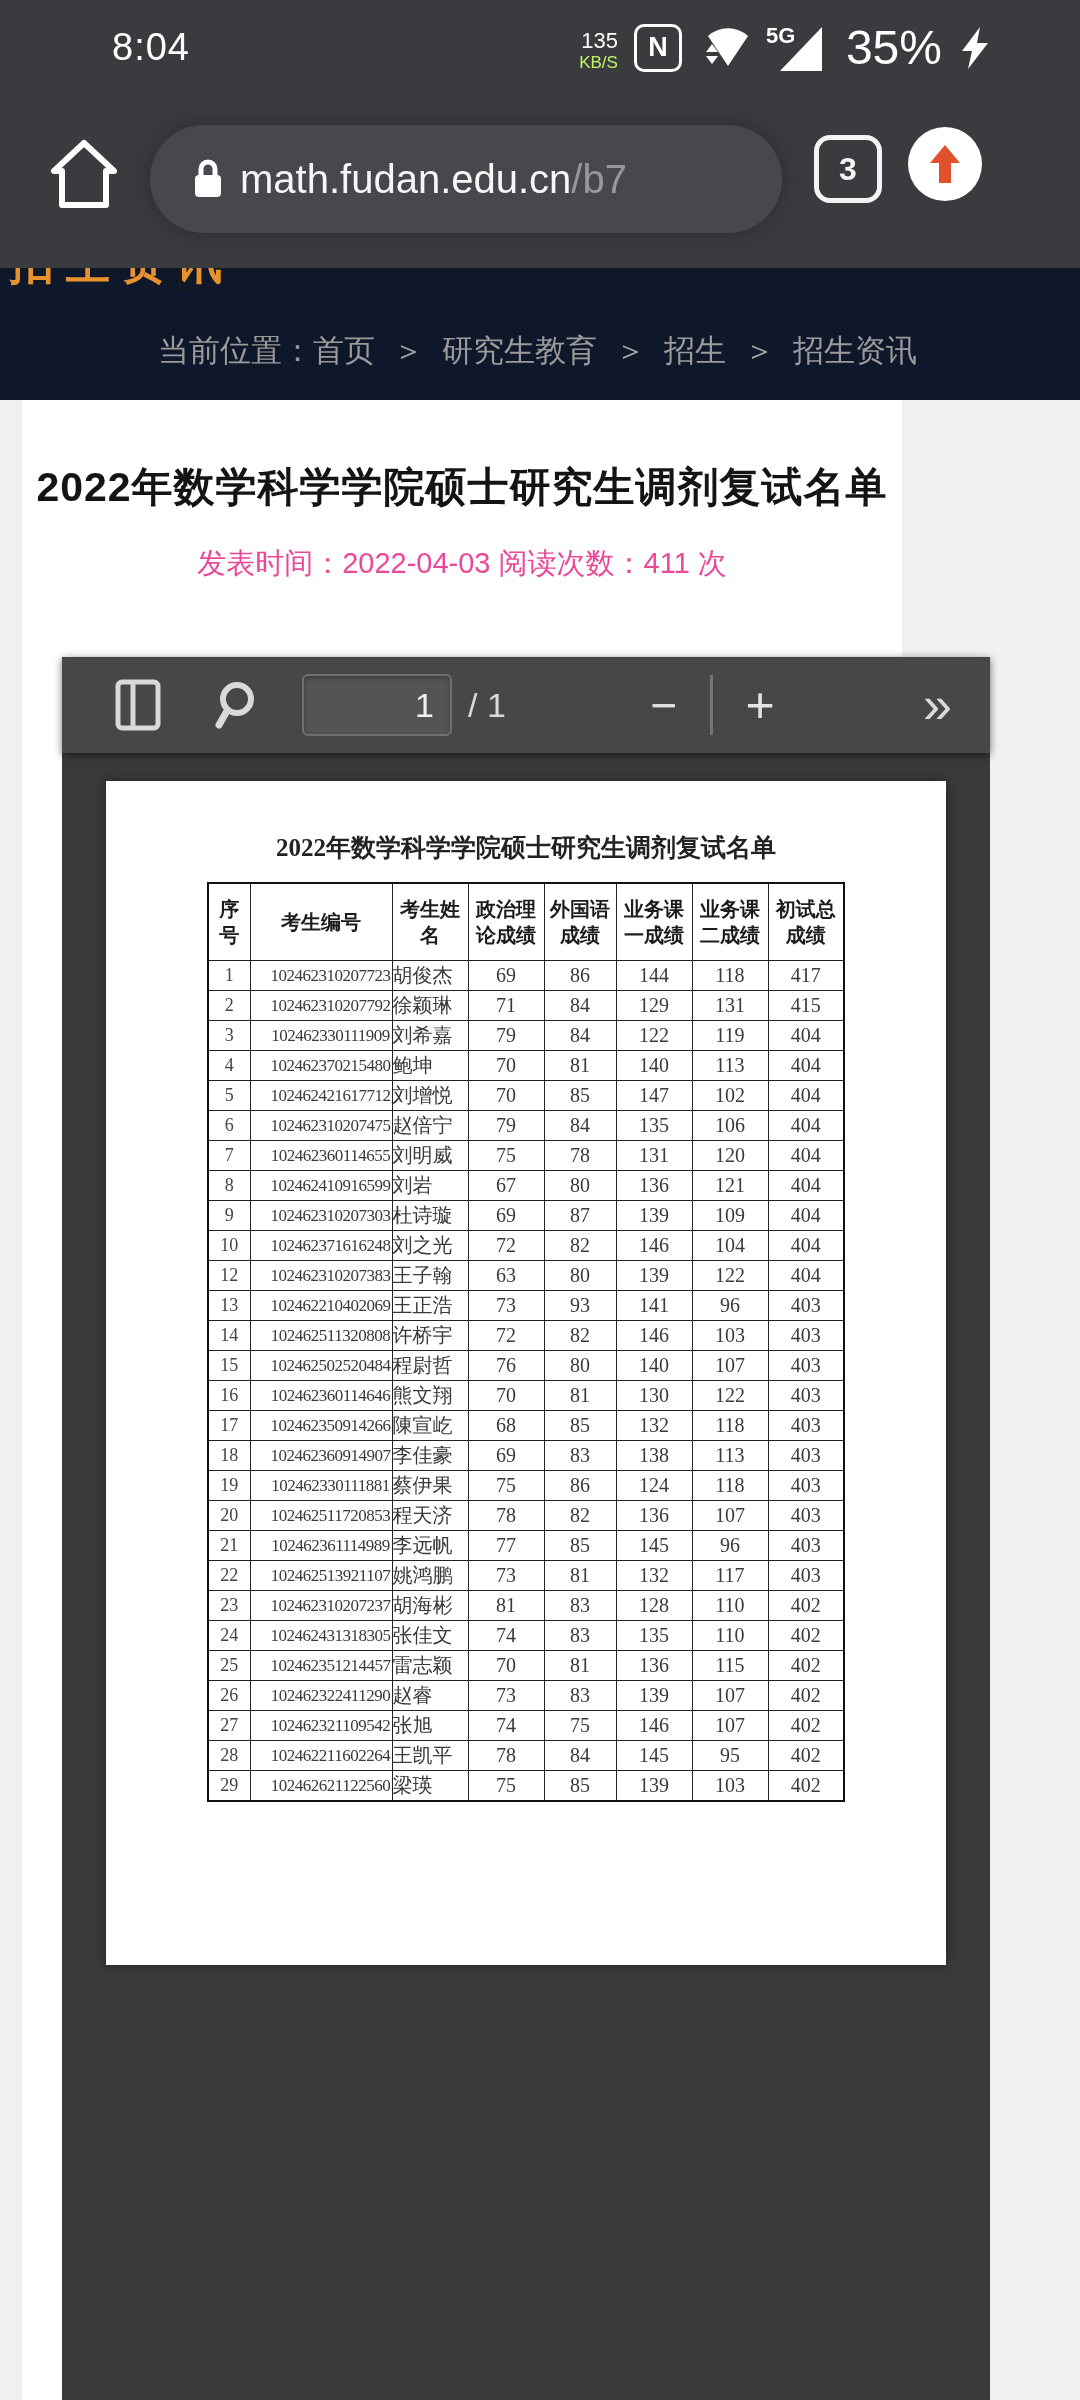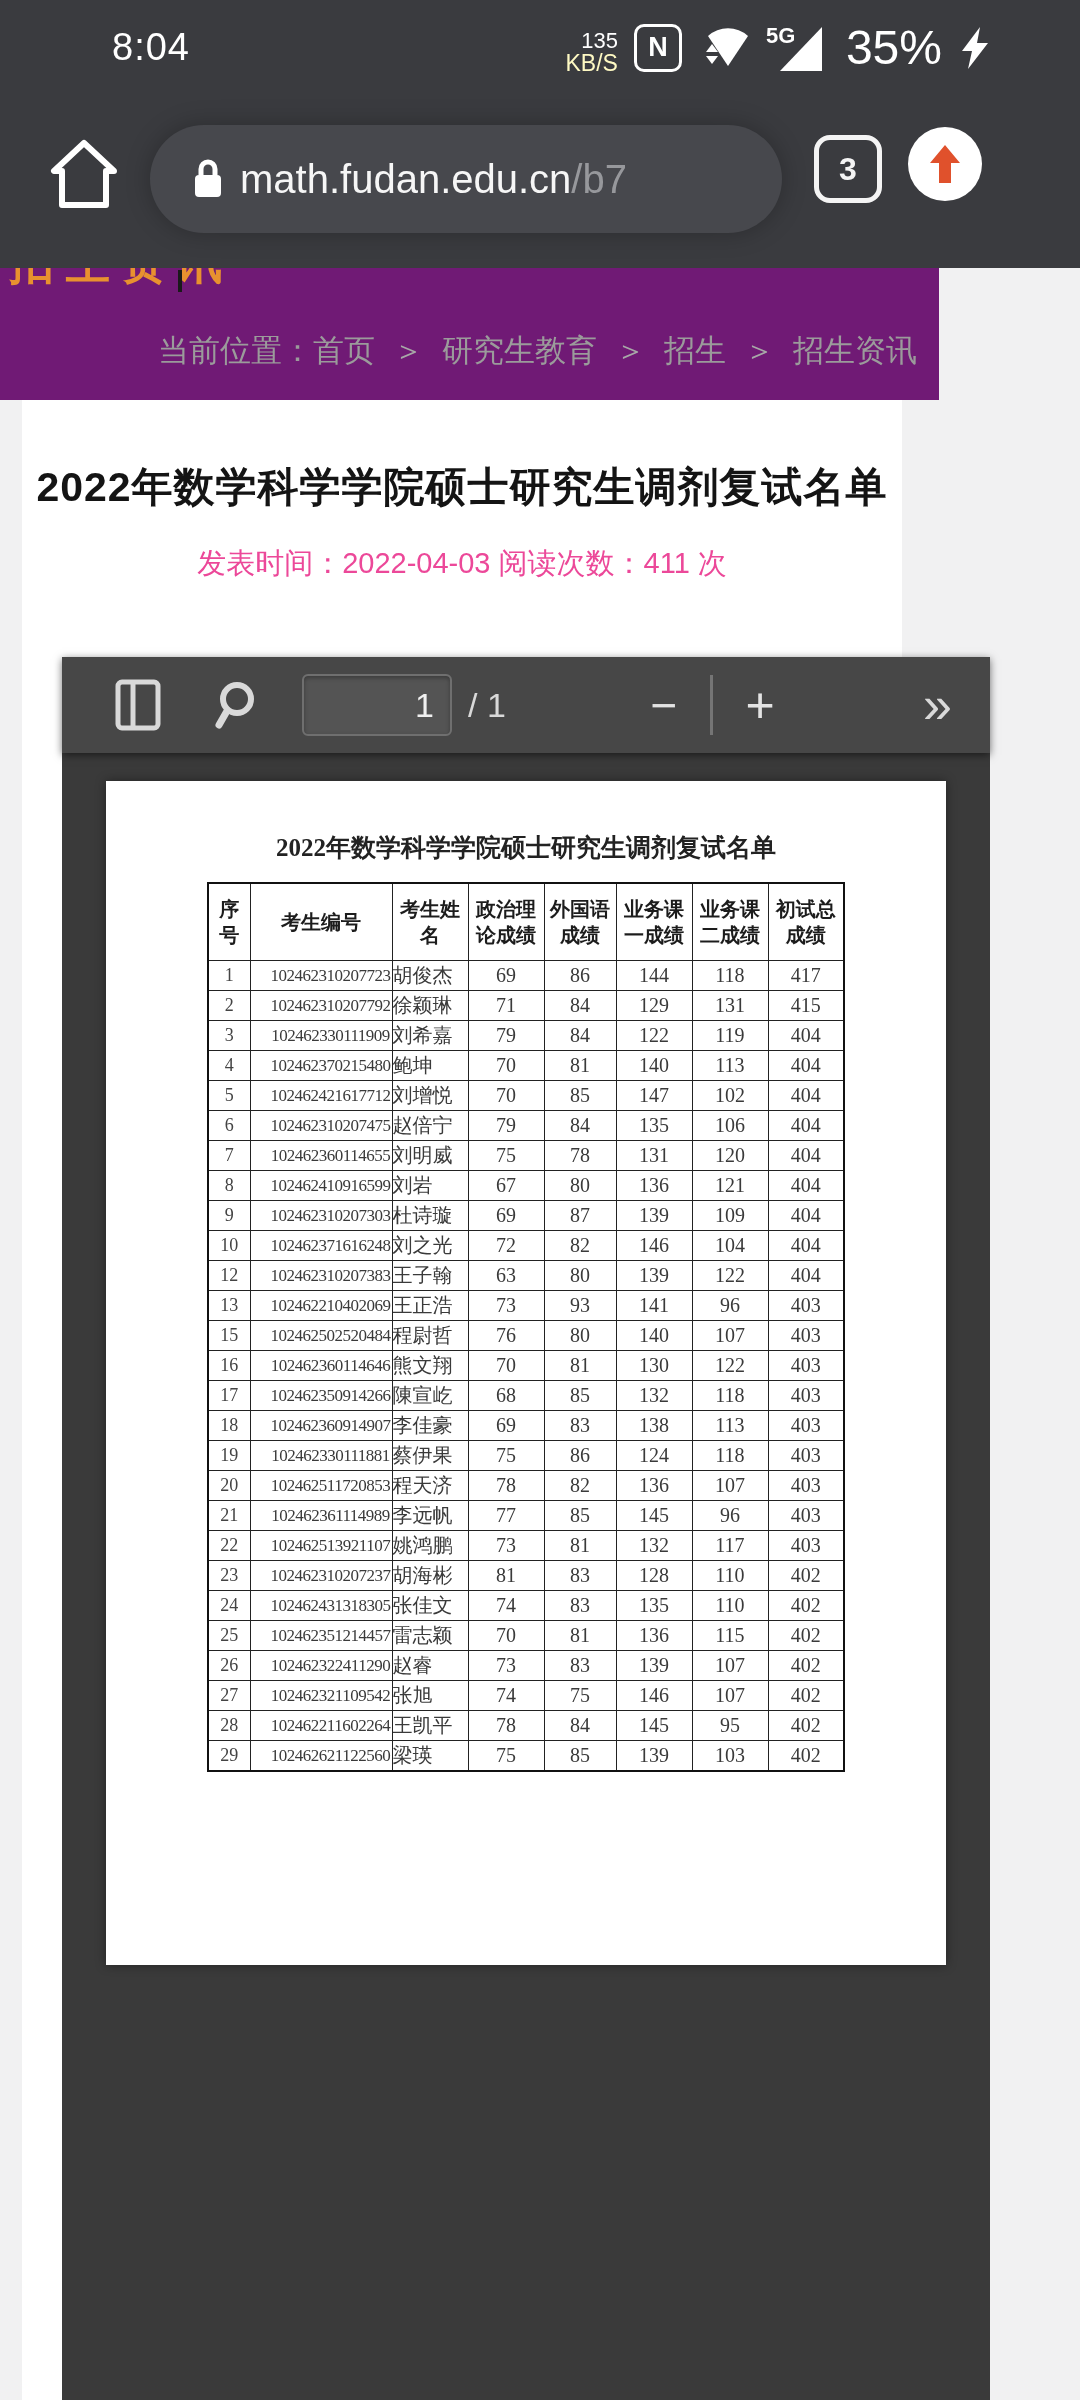--- a/index.html
+++ b/index.html
@@ -8,35 +8,35 @@
     background:#e9e9ea;
     font-family:"Liberation Sans", sans-serif;
     -webkit-font-smoothing:antialiased;
   }
   
   .chrome{position:absolute;top:0;left:0;width:1080px;height:268px;background:#3a3b3f;z-index:5;}
   .status-bar{position:absolute;top:0;left:0;width:1080px;height:95px;display:flex;align-items:center;}
   .sb-time{color:#fff;font-size:38px;margin-left:112px;letter-spacing:1px;}
   .sb-right{position:absolute;right:88px;top:0;height:95px;display:flex;align-items:center;gap:16px;}
   .sb-speed{color:#fff;text-align:right;line-height:22px;font-size:22px;margin-top:8px;}
-  .sb-speed .unit{font-size:23px;color:#fef9c3;}
+  .sb-speed .unit{font-size:17px;color:#bef264;}
   .nfc{width:42px;height:42px;border:3px solid #fff;border-radius:10px;display:flex;align-items:center;justify-content:center;color:#fff;font-weight:bold;font-size:27px;}
   .sb-batt{color:#fff;font-size:48px;margin-left:6px;}
   
   .addr-row{position:absolute;top:95px;left:0;width:1080px;height:173px;}
   .home-btn{position:absolute;left:46px;top:36px;width:76px;height:86px;}
   .url-pill{position:absolute;left:150px;top:30px;width:632px;height:108px;background:#47484d;border-radius:54px;display:flex;align-items:center;box-shadow:0 0 24px rgba(0,0,0,.25);}
   .url-text{color:#f6f6f6;font-size:40px;white-space:nowrap;margin-left:14px;}
   .url-text .path{color:#97989c;}
   .lock{margin-left:40px;}
   .tabs-btn{position:absolute;left:814px;top:40px;width:58px;height:58px;border:5px solid #f4f4f4;border-radius:16px;color:#f4f4f4;font-size:32px;font-weight:bold;display:flex;align-items:center;justify-content:center;}
   .share-btn{position:absolute;left:908px;top:32px;width:74px;height:74px;background:#fff;border-radius:50%;display:flex;align-items:center;justify-content:center;}
   
   .webpage{position:absolute;top:268px;left:0;width:1080px;height:2132px;background:#f1f1f2;}
-  .gray-band{position:relative;width:939px;height:132px;background:#701a75;overflow:hidden;}
+  .gray-band{position:relative;width:1080px;height:132px;background:#0f172a;overflow:hidden;}
   .clipped-nav{position:absolute;left:8px;top:-36px;height:54px;overflow:hidden;color:#e8912f;font-size:46px;font-weight:bold;letter-spacing:10px;white-space:nowrap;}
   .caret{position:absolute;left:178px;top:2px;width:4px;height:22px;background:#1a1a1a;}
   .breadcrumb{position:absolute;left:158px;top:62px;font-size:31px;color:#9b9b9b;white-space:nowrap;}
   .breadcrumb .sep{margin:0 18px;color:#a8a8a8;}
   .breadcrumb a{color:#9b9b9b;text-decoration:none;}
   .white-card{position:relative;margin:0 22px;width:880px;height:2000px;background:#ffffff;padding-top:60px;box-sizing:border-box;}
   .article-title{margin:0;text-align:center;font-size:41px;line-height:55px;color:#141414;font-weight:bold;letter-spacing:1px;}
   .article-meta{margin-top:30px;text-align:center;font-size:29px;line-height:36px;color:#ec4899;}
   
   .pdf-viewer{margin:76px 0 0 40px;width:928px;height:1745px;background:#3a3a3a;}
@@ -303,20 +303,30 @@
                   <td class="idx">13</td>
                   <td class="id">102462210402069</td>
                   <td class="name">王正浩</td>
                   <td>73</td>
                   <td>93</td>
                   <td>141</td>
                   <td>96</td>
                   <td>403</td>
                 </tr>
                 <tr>
+                  <td class="idx">14</td>
+                  <td class="id">102462511320808</td>
+                  <td class="name">许桥宇</td>
+                  <td>72</td>
+                  <td>82</td>
+                  <td>146</td>
+                  <td>103</td>
+                  <td>403</td>
+                </tr>
+                <tr>
                   <td class="idx">15</td>
                   <td class="id">102462502520484</td>
                   <td class="name">程尉哲</td>
                   <td>76</td>
                   <td>80</td>
                   <td>140</td>
                   <td>107</td>
                   <td>403</td>
                 </tr>
                 <tr>

